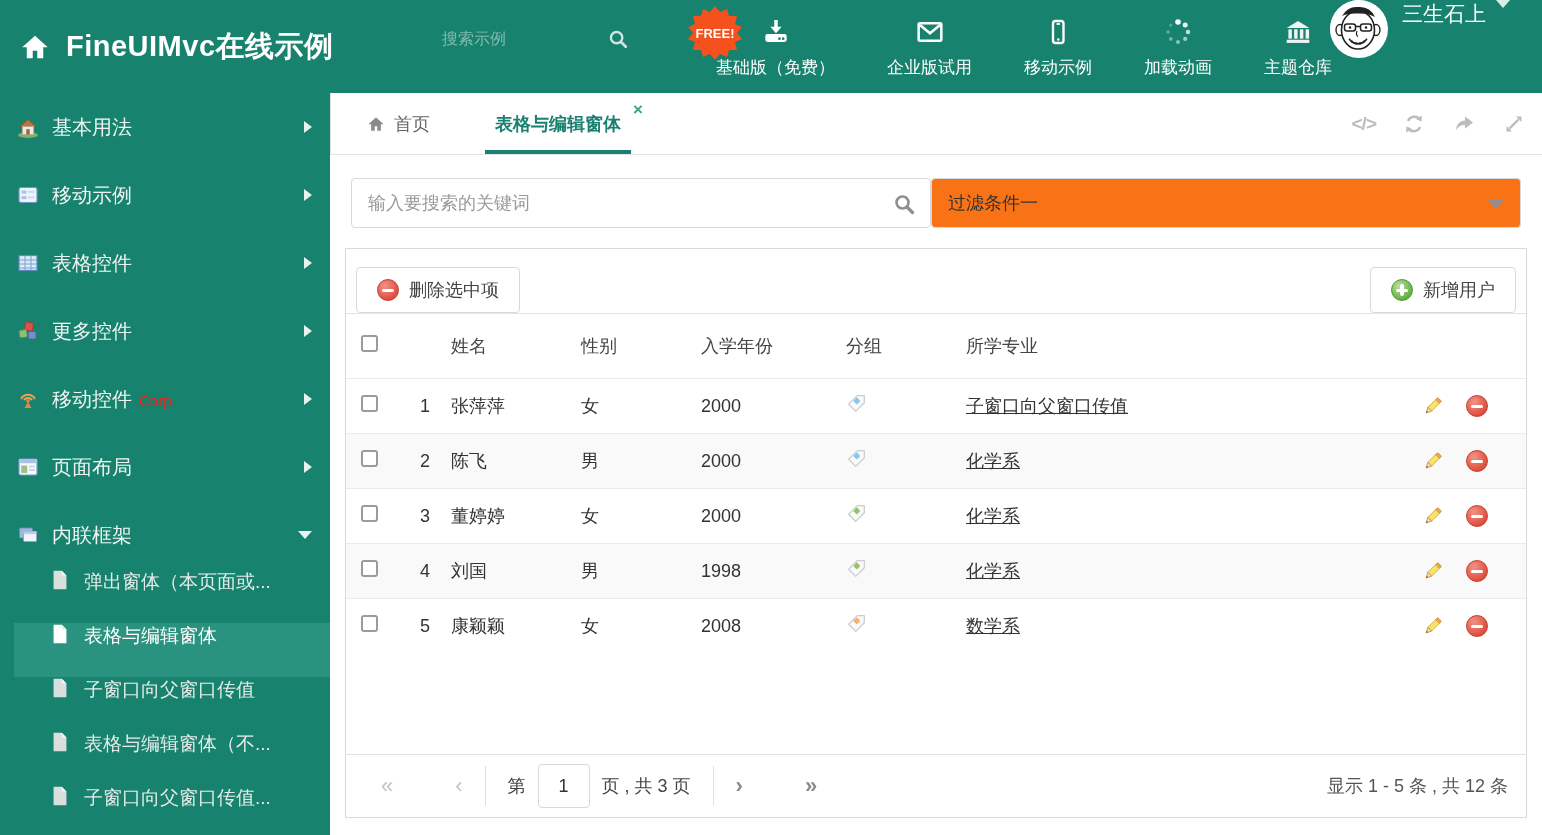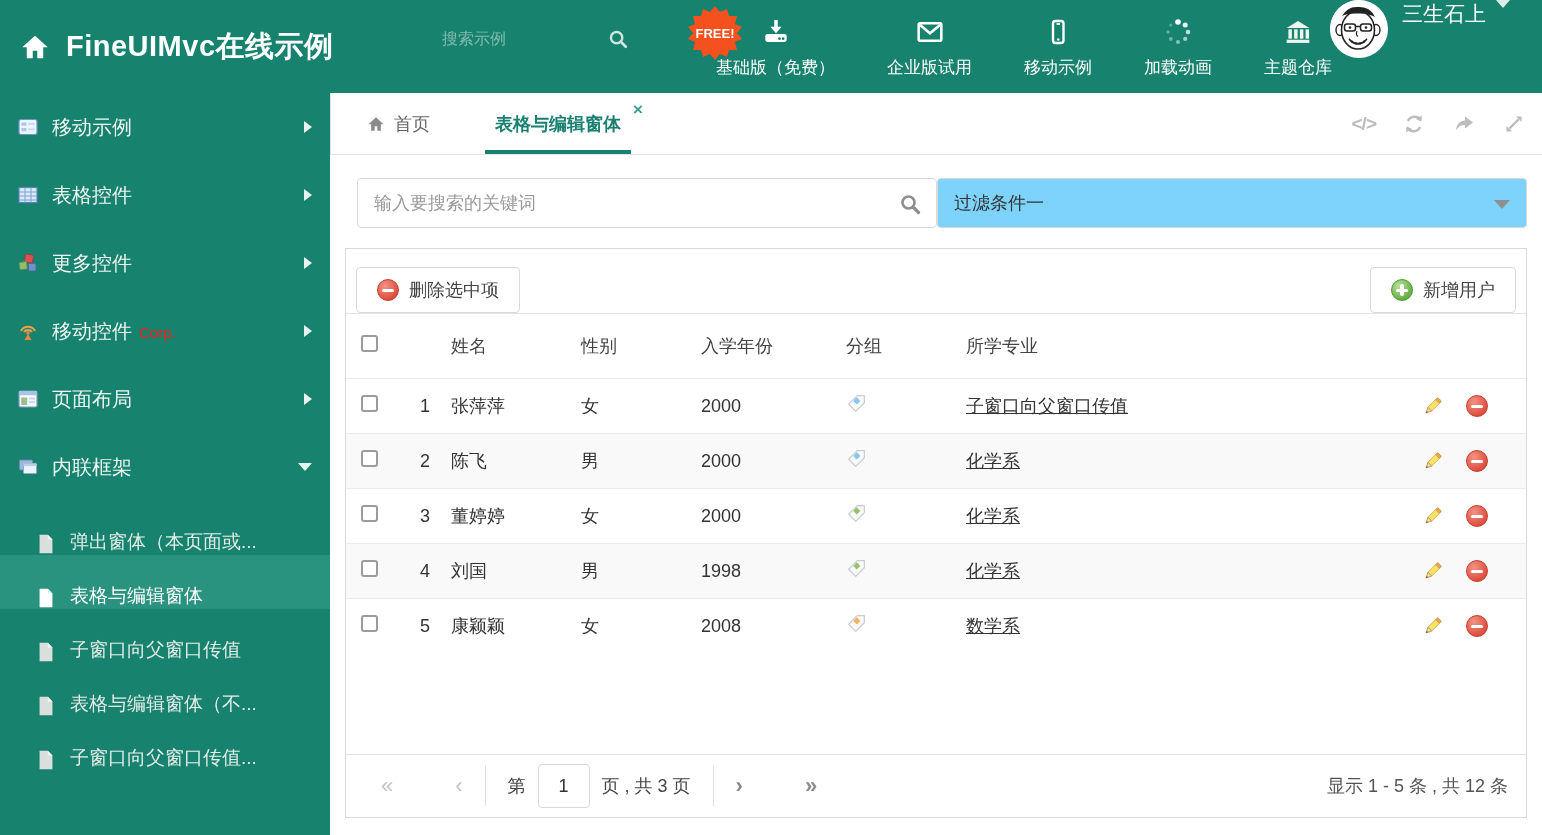--- a/index.html
+++ b/index.html
@@ -32,45 +32,45 @@
 
   
   .sidebar { position:absolute; left:0; top:93px; width:330px; height:742px; background:#17826d; }
   .side-item { position:relative; height:68px; display:flex; align-items:center; padding-left:16px; cursor:pointer; color:#eef5f2; }
   .side-item .sicon { width:24px; height:24px; margin-right:12px; flex:none; }
   .side-item .slabel { font-size:20px; }
   .side-item .corp { color:#ff1a1a; font-size:15px; margin-left:7px; margin-top:3px; }
   .side-item .chev { position:absolute; right:18px; }
   .chev-right { width:0; height:0; border-top:6px solid transparent; border-bottom:6px solid transparent; border-left:8px solid rgba(255,255,255,0.9); }
   .chev-dn { width:0; height:0; border-left:7px solid transparent; border-right:7px solid transparent; border-top:8px solid rgba(255,255,255,0.9); }
-  .side-sub { position:relative; height:54px; display:flex; align-items:flex-end; padding-left:36px; cursor:pointer; color:#e3ece8; }
+  .side-sub { position:relative; height:54px; display:flex; align-items:flex-start; padding-left:36px; cursor:pointer; color:#e3ece8;margin-left:14px; }
   .side-sub .ficon { width:20px; height:22px; margin-right:14px; flex:none; }
   .side-sub .slabel { font-size:19px; white-space:nowrap; }
   .side-sub.active { background:#2a937f; color:#fff; }
 
   
   .main { position:absolute; left:330px; top:93px; width:1212px; height:738px; background:#fff; }
 
   .tabbar { position:relative; height:62px; border-bottom:1px solid #e3e3e3; border-left:1px solid #e0e0e0; display:flex; align-items:stretch; }
   .tab { position:relative; display:flex; align-items:center; padding:0 10px; margin-left:25px; cursor:pointer; color:#666; font-size:18px; }
   .tab .th-icon { width:20px; height:20px; margin-right:8px; }
   .tab.active { margin-left:45px; color:#1a8170; font-weight:bold; font-size:18px; }
   .tab.active::after { content:""; position:absolute; left:0; right:0; bottom:0; height:4px; background:#1a8170; }
   .tab .close-x { position:absolute; right:-12px; top:8px; color:#3aa08b; font-size:17px; font-weight:bold; line-height:1; cursor:pointer; }
   .tabtools { position:absolute; right:16px; top:0; height:62px; display:flex; align-items:center; gap:26px; }
   .ttool { color:#bcbcbc; cursor:pointer; display:flex; align-items:center; }
   .ttool svg { width:24px; height:24px; }
   .code-txt { font-size:19px; font-weight:bold; letter-spacing:-1px; }
 
-  .filters { position:absolute; left:15px; top:85px; width:1182px; display:flex; justify-content:flex-end; }
+  .filters { position:absolute; left:15px; top:85px; width:1182px; display:flex; justify-content:center; }
   .f-search { position:relative; width:580px; height:50px; border:1px solid #d9d9d9; border-radius:4px; background:#fff; display:flex; align-items:center; }
   .f-search input { border:none; outline:none; font-size:18px; color:#333; padding:0 16px; width:520px; background:transparent; }
   .f-search input::placeholder { color:#9a9a9a; }
   .f-search .mag2 { position:absolute; right:14px; top:13px; width:24px; height:24px; }
-  .f-select { position:relative; width:590px; height:50px; border:1px solid #d9d9d9; border-radius:4px; background:#7dd3fc; display:flex; align-items:center; padding:0 16px; cursor:pointer; }
+  .f-select { position:relative; width:590px; height:50px; border:1px solid #d9d9d9; border-radius:4px; background:#f97316; display:flex; align-items:center; padding:0 16px; cursor:pointer; }
   .f-select .fsel-val { font-size:18px; color:#333; }
   .f-select .caret2 { position:absolute; right:16px; top:21px; width:0; height:0; border-left:8px solid transparent; border-right:8px solid transparent; border-top:9px solid #8f8f8f; }
 
   
   .panel { position:absolute; left:15px; top:155px; width:1182px; height:570px; border:1px solid #d9d9d9; background:#fff; display:flex; flex-direction:column; }
   .ptoolbar { height:64px; display:flex; align-items:flex-end; justify-content:space-between; padding:0 10px; }
   .btn { display:flex; align-items:center; gap:10px; height:46px; padding:0 20px; background:#fff; border:1px solid #d9d9d9; border-radius:4px; font-size:18px; color:#444; cursor:pointer; }
   .icon-minus { position:relative; width:22px; height:22px; border-radius:50%; background:radial-gradient(circle at 35% 30%, #f29384, #dd4b3b 75%); border:1px solid #c63e2f; flex:none; }
   .icon-minus::after { content:""; position:absolute; left:4px; top:8.5px; width:12px; height:3.6px; border-radius:2px; background:#fff; }
   .icon-plus { position:relative; width:22px; height:22px; border-radius:50%; background:radial-gradient(circle at 35% 30%, #b8e09b, #5fae40 75%); border:1px solid #4f9a33; flex:none; }
@@ -207,20 +207,30 @@
             <line x1="30" y1="42" x2="30" y2="44.5" stroke="#222" stroke-width="1"></line>
             <line x1="34" y1="40.5" x2="34" y2="43" stroke="#222" stroke-width="1"></line>
         </svg>
       </span>
       <span class="uname">三生石上</span>
       <span class="caret-down"></span>
     </div>
   </header>
 
   <aside class="sidebar">
+    <div class="side-item">
+      <svg class="sicon" viewBox="0 0 24 24">
+          <ellipse cx="12" cy="20" rx="10" ry="3" fill="#7fb169"></ellipse>
+          <path d="M4 11.5 L12 4.5 L20 11.5 Z" fill="#bc7440" stroke="#8d5427" stroke-width="0.8"></path>
+          <rect x="6.3" y="11.5" width="11.4" height="8" fill="#efe8da" stroke="#b9ab8e" stroke-width="0.8"></rect>
+          <rect x="10.3" y="14.2" width="3.4" height="5.3" fill="#8d6a45"></rect>
+        </svg>
+      <span class="slabel">基本用法</span>
+      <span class="chev chev-right"></span>
+    </div>
     <div class="side-item">
       <svg class="sicon" viewBox="0 0 24 24">
           <rect x="3" y="4.5" width="18" height="15" rx="2" fill="#eef4fc" stroke="#6f95c8" stroke-width="1.2"></rect>
           <rect x="5.5" y="7.5" width="5" height="3.2" fill="#a9c6e8"></rect>
           <rect x="5.5" y="13" width="5" height="3.2" fill="#a9c6e8"></rect>
           <rect x="12" y="8" width="6.5" height="1.8" fill="#c7d9ef"></rect>
           <rect x="12" y="13.5" width="6.5" height="1.8" fill="#c7d9ef"></rect>
         </svg>
       <span class="slabel">移动示例</span>
       <span class="chev chev-right"></span>

